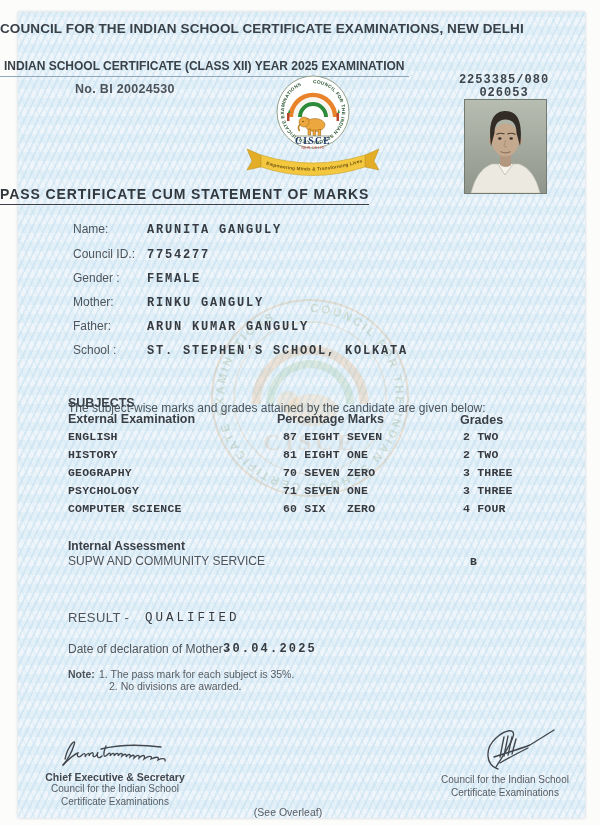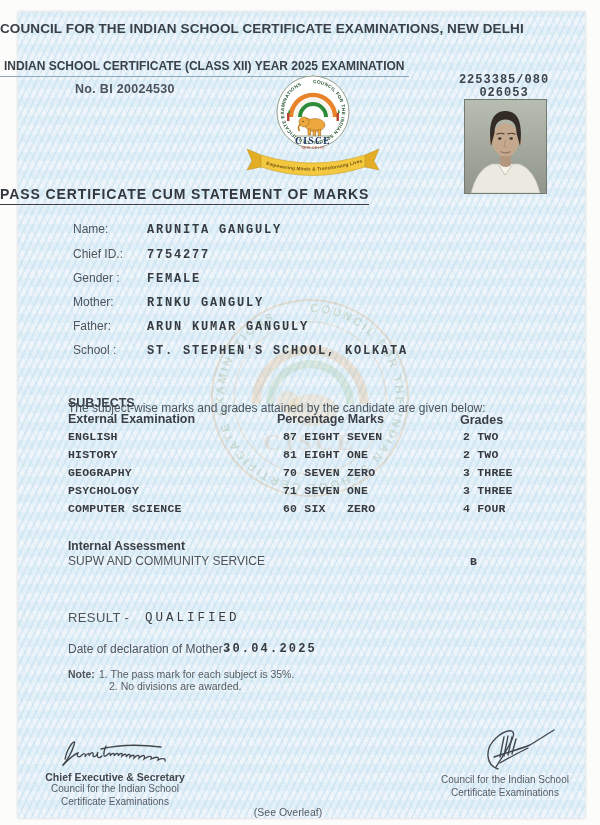--- a/index.html
+++ b/index.html
@@ -171,21 +171,21 @@
 </div>
 
 <div class="title-wrap">
   <span class="title">PASS CERTIFICATE CUM STATEMENT OF MARKS</span>
 </div>
 
 <div class="frow" style="top:219px">
   <span class="lab">Name:</span><span class="val">ARUNITA GANGULY</span>
 </div>
 <div class="frow" style="top:244px">
-  <span class="lab">Chief ID.:</span><span class="val">7754277</span>
+  <span class="lab">Council ID.:</span><span class="val">7754277</span>
 </div>
 <div class="frow" style="top:268px">
   <span class="lab">Gender :</span><span class="val">FEMALE</span>
 </div>
 <div class="frow" style="top:292px">
   <span class="lab">Mother:</span><span class="val">RINKU GANGULY</span>
 </div>
 <div class="frow" style="top:316px">
   <span class="lab">Father:</span><span class="val">ARUN KUMAR GANGULY</span>
 </div>

